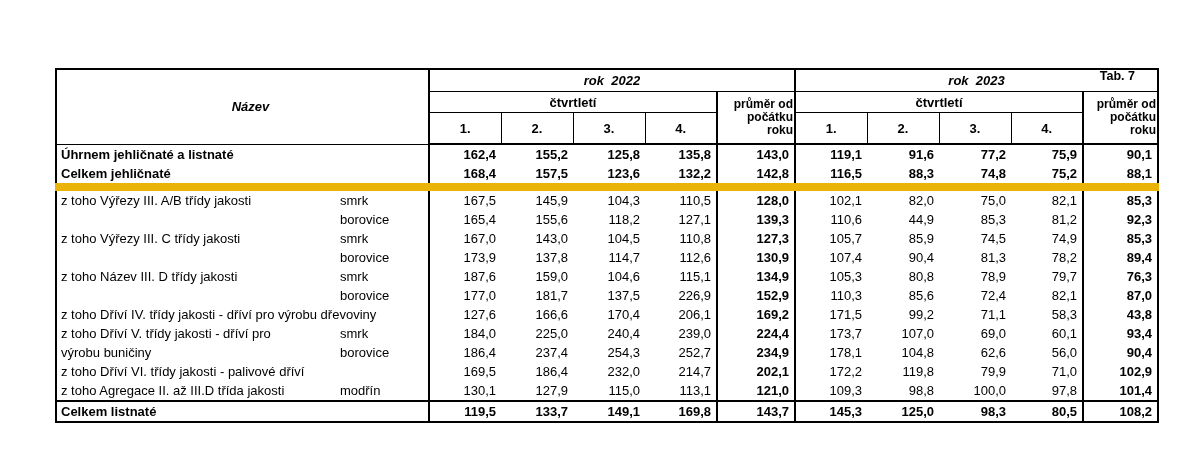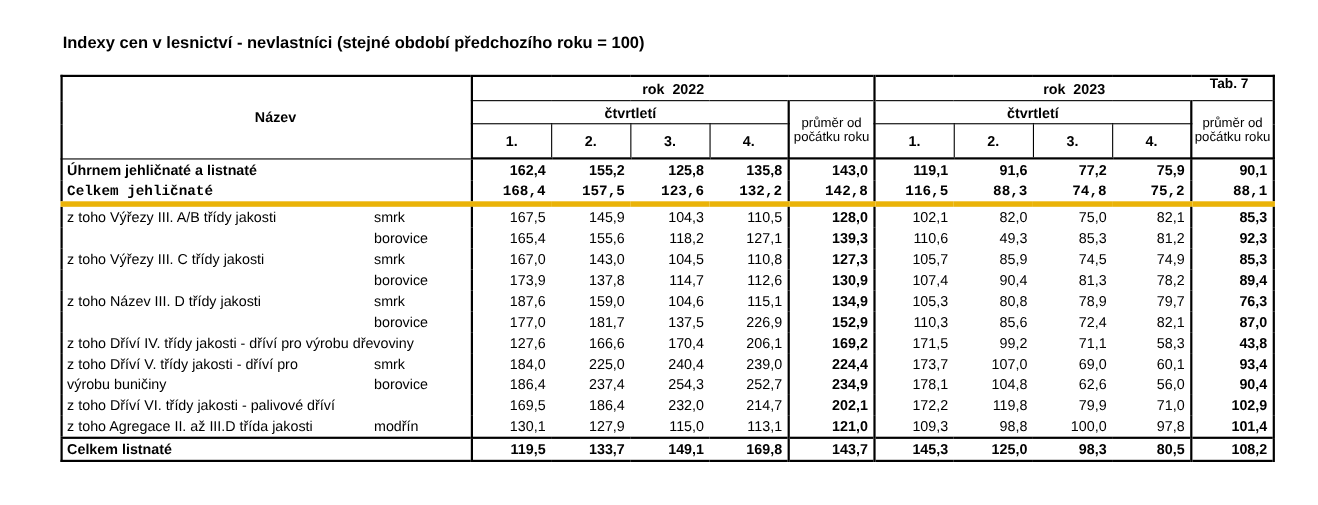--- a/index.html
+++ b/index.html
@@ -39,30 +39,31 @@
     font-size: 13px;
   }
   
   thead th {
     border: 1px solid #000;
     font-weight: bold;
     text-align: center;
     vertical-align: middle;
     padding: 0;
   }
-  thead tr.hr-year th  { height: 21px; }
+  thead tr.hr-year th  { height: 21px; font-style: italic; }
   thead tr.hr-quart th { height: 20px; }
   thead tr.hr-nums th  { height: 30px; }
   th.name-h { font-weight: bold; font-size: 13px; }
   th.year-h { white-space: pre; }
   th.avg-h {
-    font-weight: normal;
+    font-weight: bold;
     font-size: 12px;
     line-height: 13px;
     padding: 0 1px;
+    text-align: right;
   }
   thead tr.hr-nums th, thead th.avg-h { border-bottom: 2px solid #000; }
   .b-r2 { border-right: 2px solid #000 !important; padding-left: 16px; }
   .b-l2 { border-left: 2px solid #000 !important; }
   
   tbody td {
     height: 19px;
     padding: 0;
     vertical-align: middle;
     border: none;
@@ -74,35 +75,34 @@
     border-right: 2px solid #000;
   }
   .row-label { display: inline-block; min-width: 279px; }
   td.val, td.avg { text-align: right; padding-right: 5px; }
   td.avg {
     font-weight: bold;
     border-left: 2px solid #000;
     border-right: 2px solid #000;
   }
   tr.bold-row td { font-weight: bold; margin-top: 25px; }
-  tr.section-end td { border-bottom: 5px solid #eab308; font-family: Liberation Mono, monospace; }
+  tr.section-end td { border-bottom: 8px solid #eab308; }
   tr.section-start td { border-top: 2px solid #000; }
   .footnote {
     position: absolute;
     left: 62px;
     top: 413px;
     font-size: 13px;
   }
 </style>
 </head>
 <body>
 
 <div class="page">
 
-  <div class="title">Indexy cen v lesnictví - nevlastníci (stejné období předchozího roku = 100)</div>
   <div class="tab-label">Tab. 7</div>
 
   <table class="price-table">
     <colgroup>
       <col style="width:373px">
       <col style="width:72px">
         <col style="width:72px">
         <col style="width:72px">
         <col style="width:72px">
       <col style="width:78px">
@@ -176,21 +176,21 @@
         <td class="avg">85,3</td>
       </tr>
       <tr>
         <td class="name-cell"><span class="row-label"></span><span>borovice</span></td>
         <td class="val">165,4</td>
         <td class="val">155,6</td>
         <td class="val">118,2</td>
         <td class="val">127,1</td>
         <td class="avg">139,3</td>
         <td class="val">110,6</td>
-        <td class="val">49,3</td>
+        <td class="val">44,9</td>
         <td class="val">85,3</td>
         <td class="val">81,2</td>
         <td class="avg">92,3</td>
       </tr>
       <tr>
         <td class="name-cell"><span class="row-label">z toho Výřezy III. C třídy jakosti</span><span>smrk</span></td>
         <td class="val">167,0</td>
         <td class="val">143,0</td>
         <td class="val">104,5</td>
         <td class="val">110,8</td>

